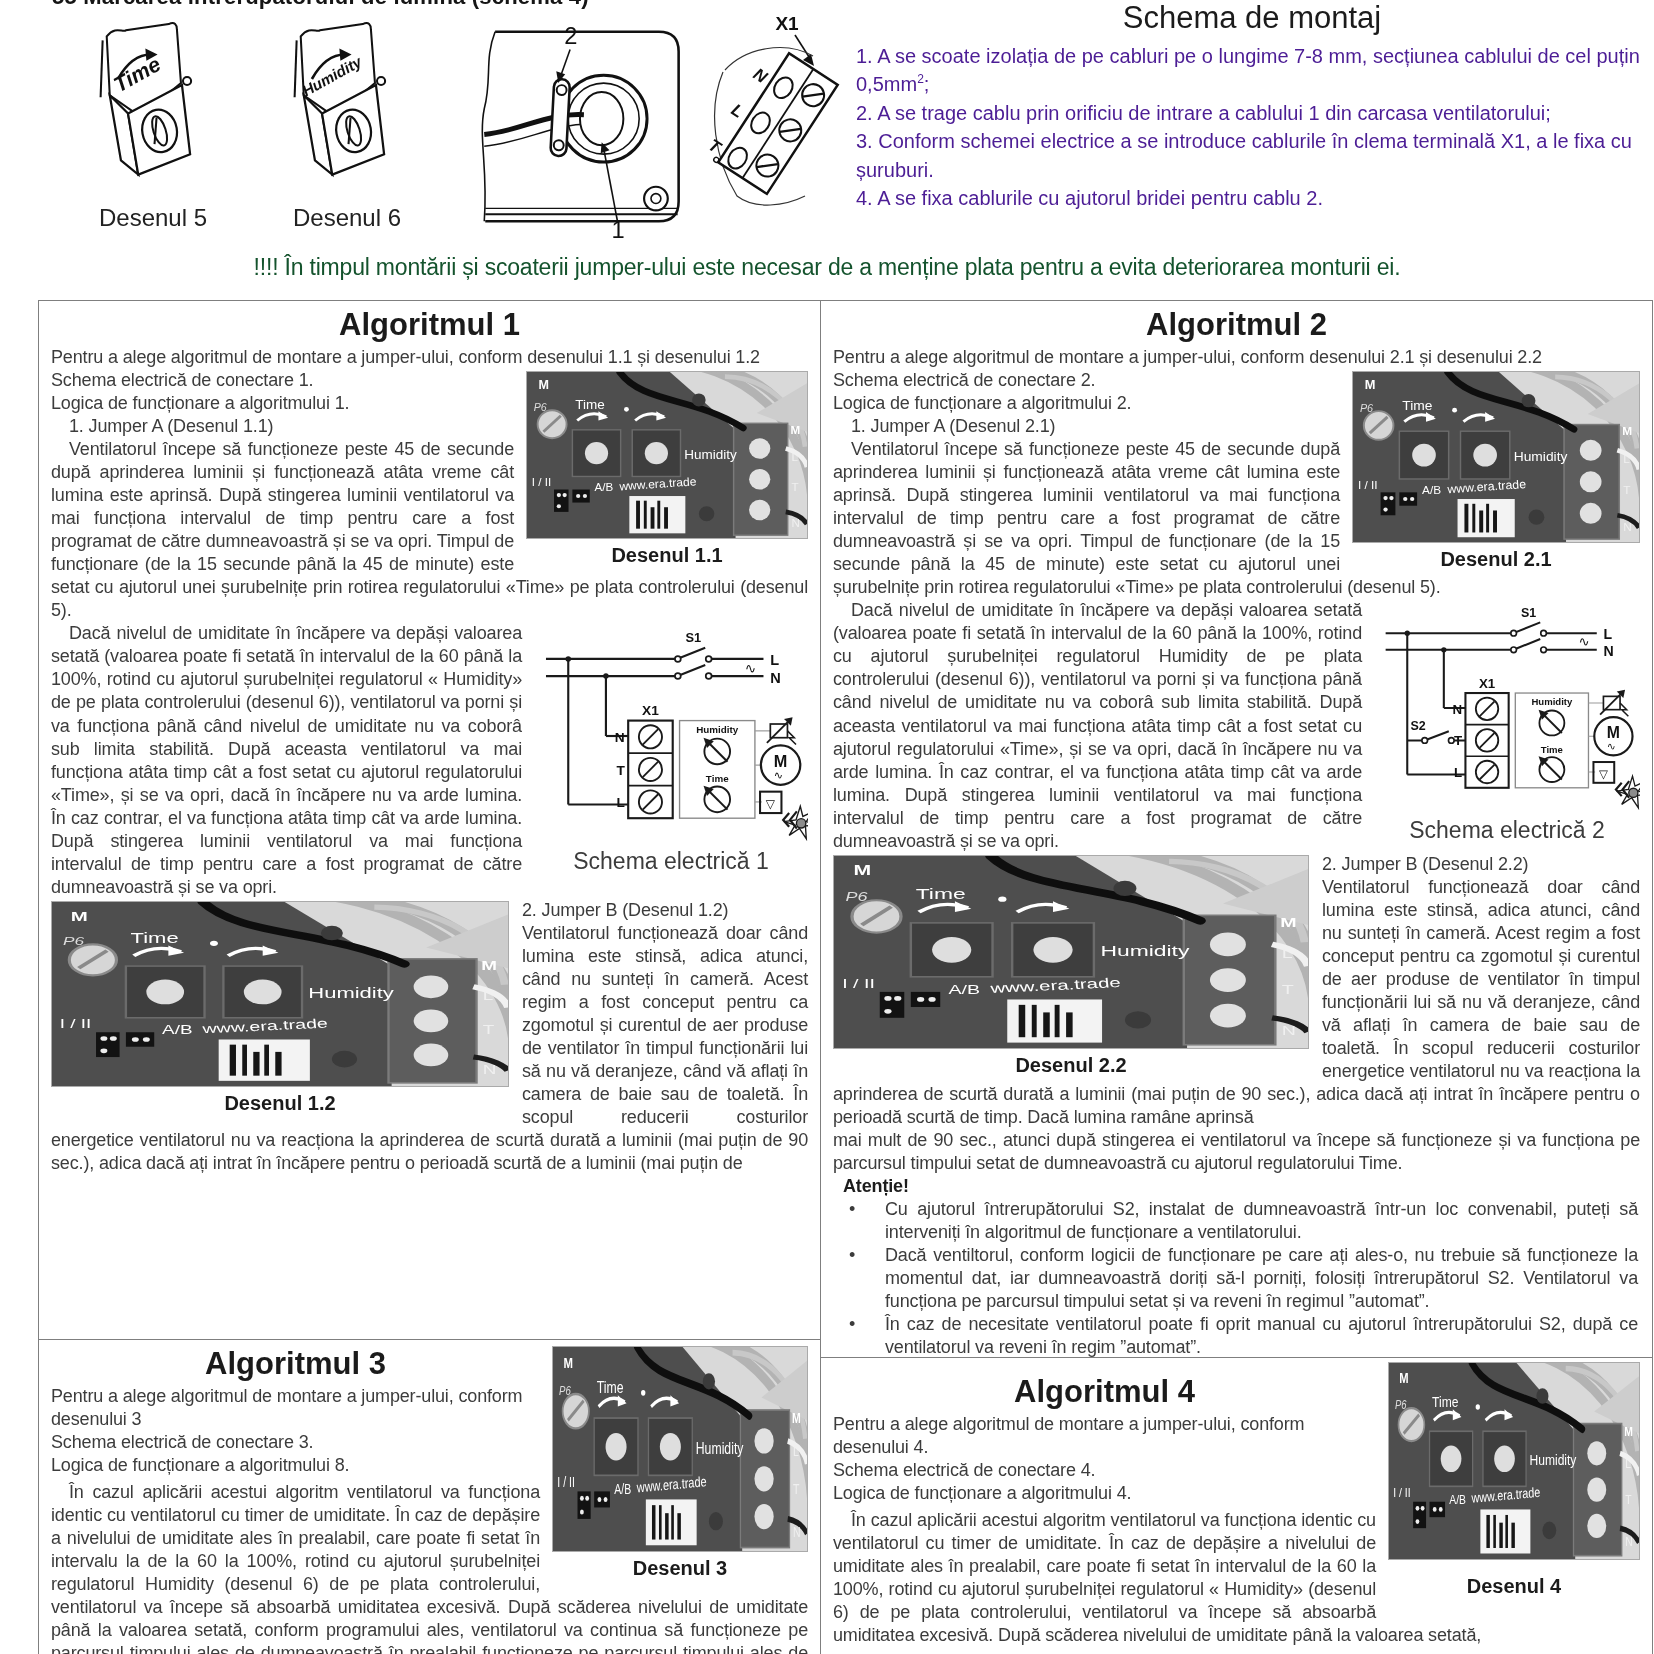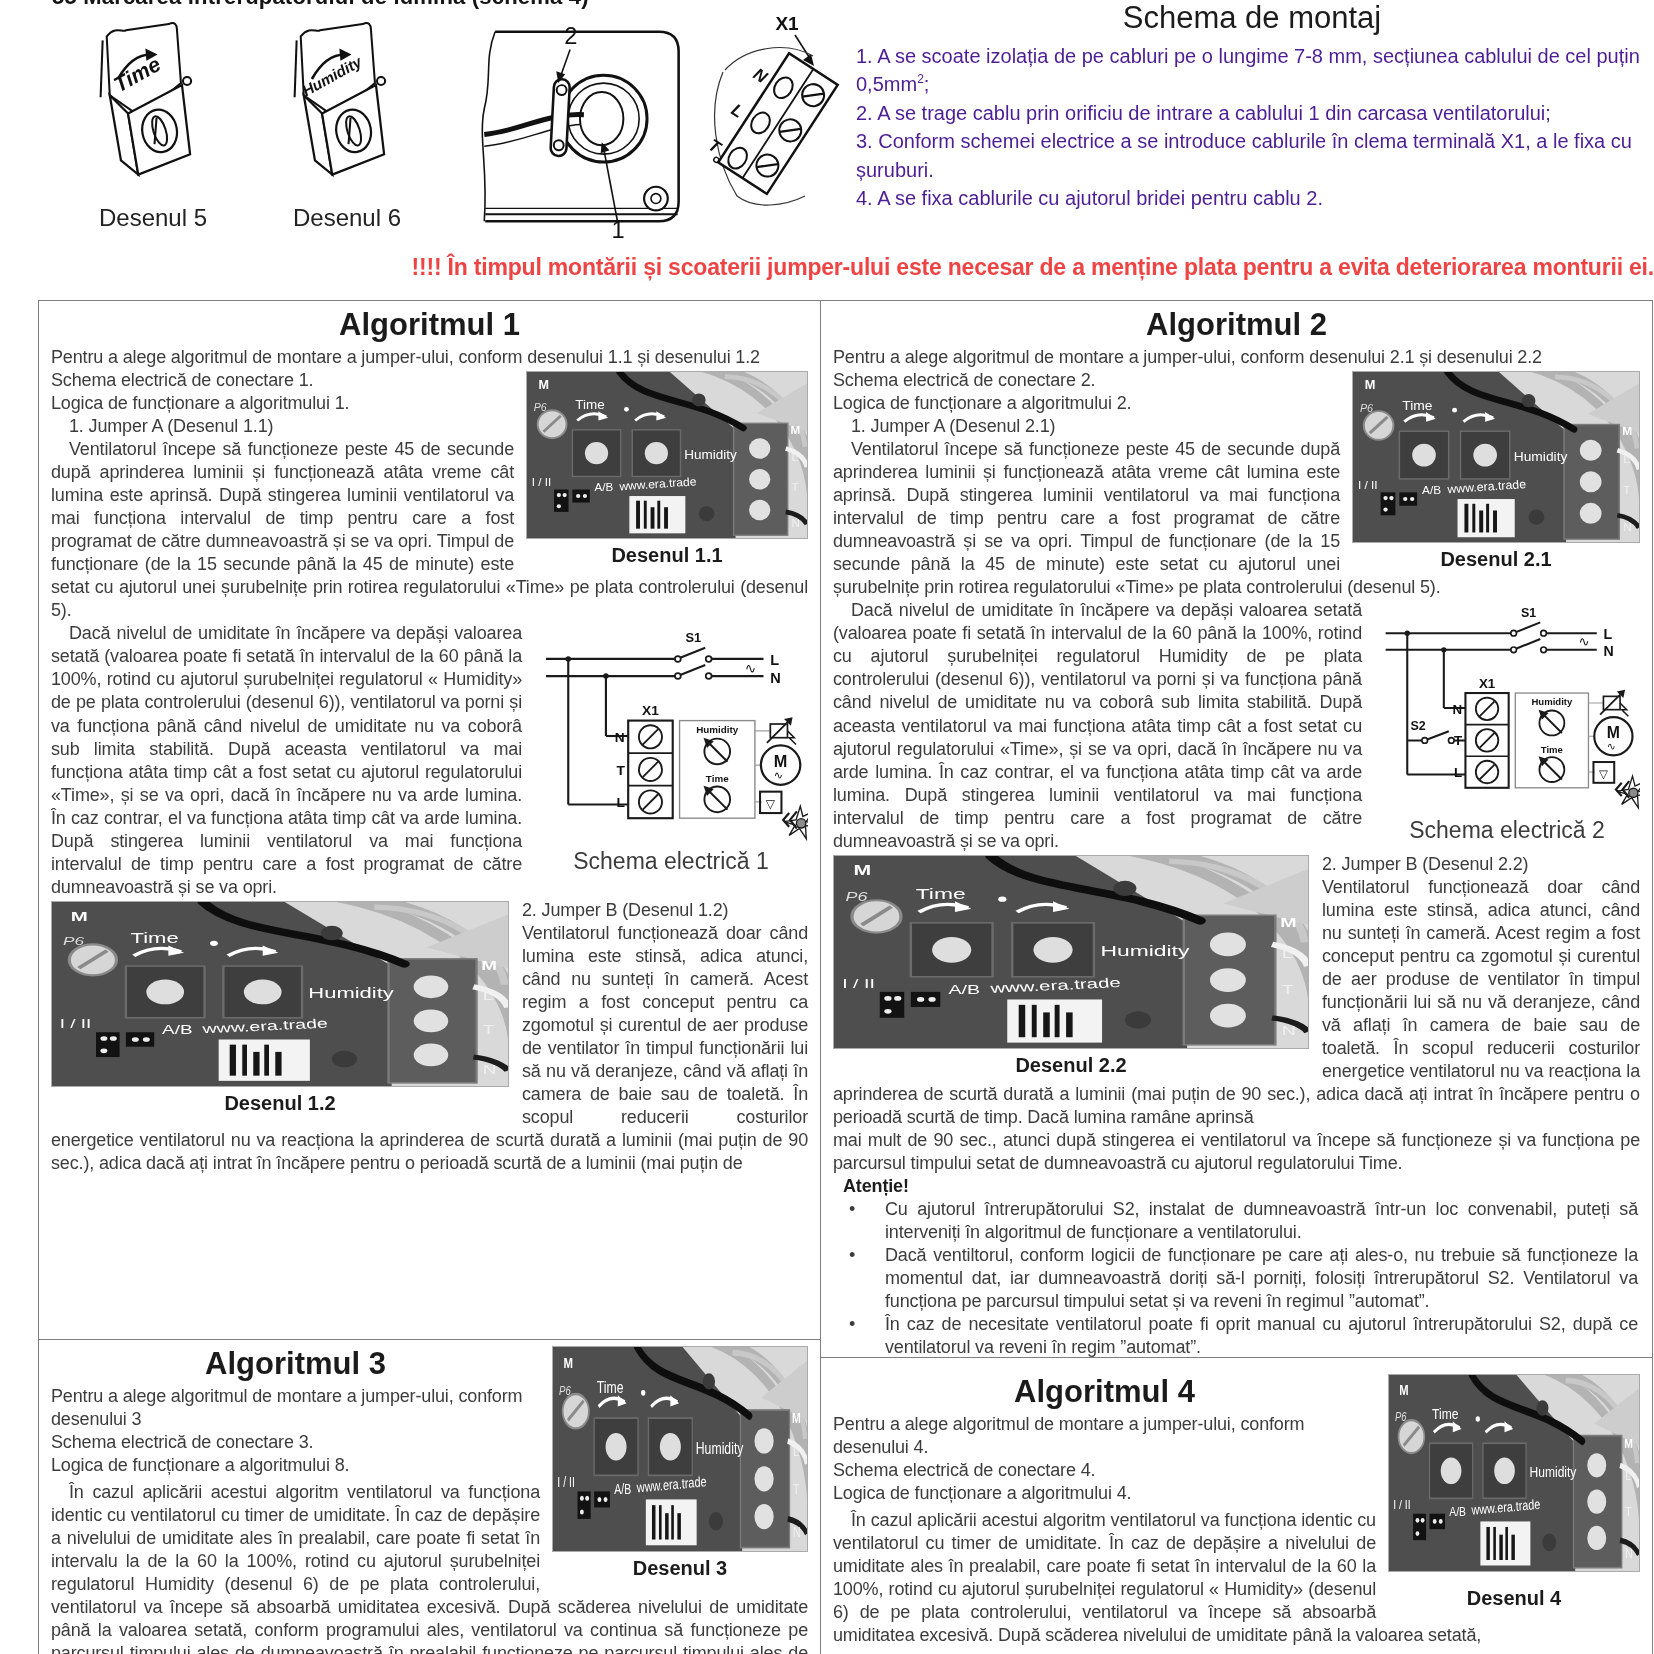--- a/index.html
+++ b/index.html
@@ -14,22 +14,22 @@
   
   .fig-abs { position:absolute; text-align:center; }
   .topcap { font-size:24px; color:#222; margin-top:2px; }
 
   
   .montaj { position:absolute; left:856px; top:0px; width:792px; }
   .montaj h1 { font-size:31px; font-weight:normal; color:#1b1b1b; text-align:center; margin-bottom:6px; }
   .montaj p { font-size:20px; line-height:1.42; color:#4c1d95; }
   .montaj sup { font-size:12px; }
 
-  .warning { position:absolute; top:254px; left:0; width:1654px; text-align:right;
-    font-weight:bold; font-size:23px; color:#ef4444; letter-spacing:-0.2px; }
+  .warning { position:absolute; top:254px; left:0; width:1654px; text-align:center;
+    font-weight:normal; font-size:23px; color:#14532d; letter-spacing:-0.2px; }
 
   
   .main { position:absolute; top:300px; left:38px; width:1616px; height:1360px; display:flex; }
   .colL { width:783px; display:flex; flex-direction:column; }
   .colR { width:833px; margin-left:-1px; display:flex; flex-direction:column; }
   .box { border:1px solid #7f7f7f; background:#fff; padding:4px 12px 0 12px; overflow:hidden; }
   .boxL1 { height:1040px; }
   .boxL2 { flex:1; margin-top:-1px; }
   .boxR1 { height:1058px; }
   .boxR2 { flex:1; margin-top:-1px; }
@@ -433,21 +433,21 @@
           <p class="btxt just">Dacă ventiltorul, conform logicii de funcționare pe care ați ales-o, nu trebuie să funcționeze la momentul dat, iar dumneavoastră doriți să-l porniți, folosiți întrerupătorul S2. Ventilatorul va funcționa pe parcursul timpului setat și va reveni  în regimul ”automat”.</p>
         </div>
         <div class="bullet">
           <span class="dot">•</span>
           <p class="btxt just">În caz de necesitate ventilatorul poate fi oprit manual cu ajutorul întrerupătorului S2, după ce ventilatorul va reveni în regim ”automat”.</p>
         </div>
 
       </div>
 
       <div class="box boxR2">
-        <div class="figR" style="margin-top:12px">
+        <div class="figR" style="margin-top:0">
           <svg class="pcbimg" width="252" height="198" viewBox="0 0 290 178" preserveAspectRatio="none">
               <use href="#sym-pcb"></use>
             </svg>
           <div class="figcap" style="margin-top:10px">Desenul 4</div>
         </div>
         <h2 class="alg" style="margin-top:12px">Algoritmul 4</h2>
         <p>Pentru a alege algoritmul de montare a jumper-ului, conform desenului 4.</p>
         <p>Schema electrică de conectare 4.</p>
         <p>Logica de funcționare a algoritmului 4.</p>
         <p class="just ind" style="margin-top:4px">În  cazul  aplicării  acestui  algoritm  ventilatorul  va  funcționa   identic cu ventilatorul cu timer de umiditate. În caz de depășire a nivelului de umiditate ales în prealabil, care  poate fi setat  în intervalul de la 60 la 100%, rotind cu ajutorul șurubelniței regulatorul « Humidity» (desenul 6) de pe plata controlerului, ventilatorul va începe să absoarbă umiditatea excesivă. După scăderea nivelului de umiditate până la valoarea setată,</p>

